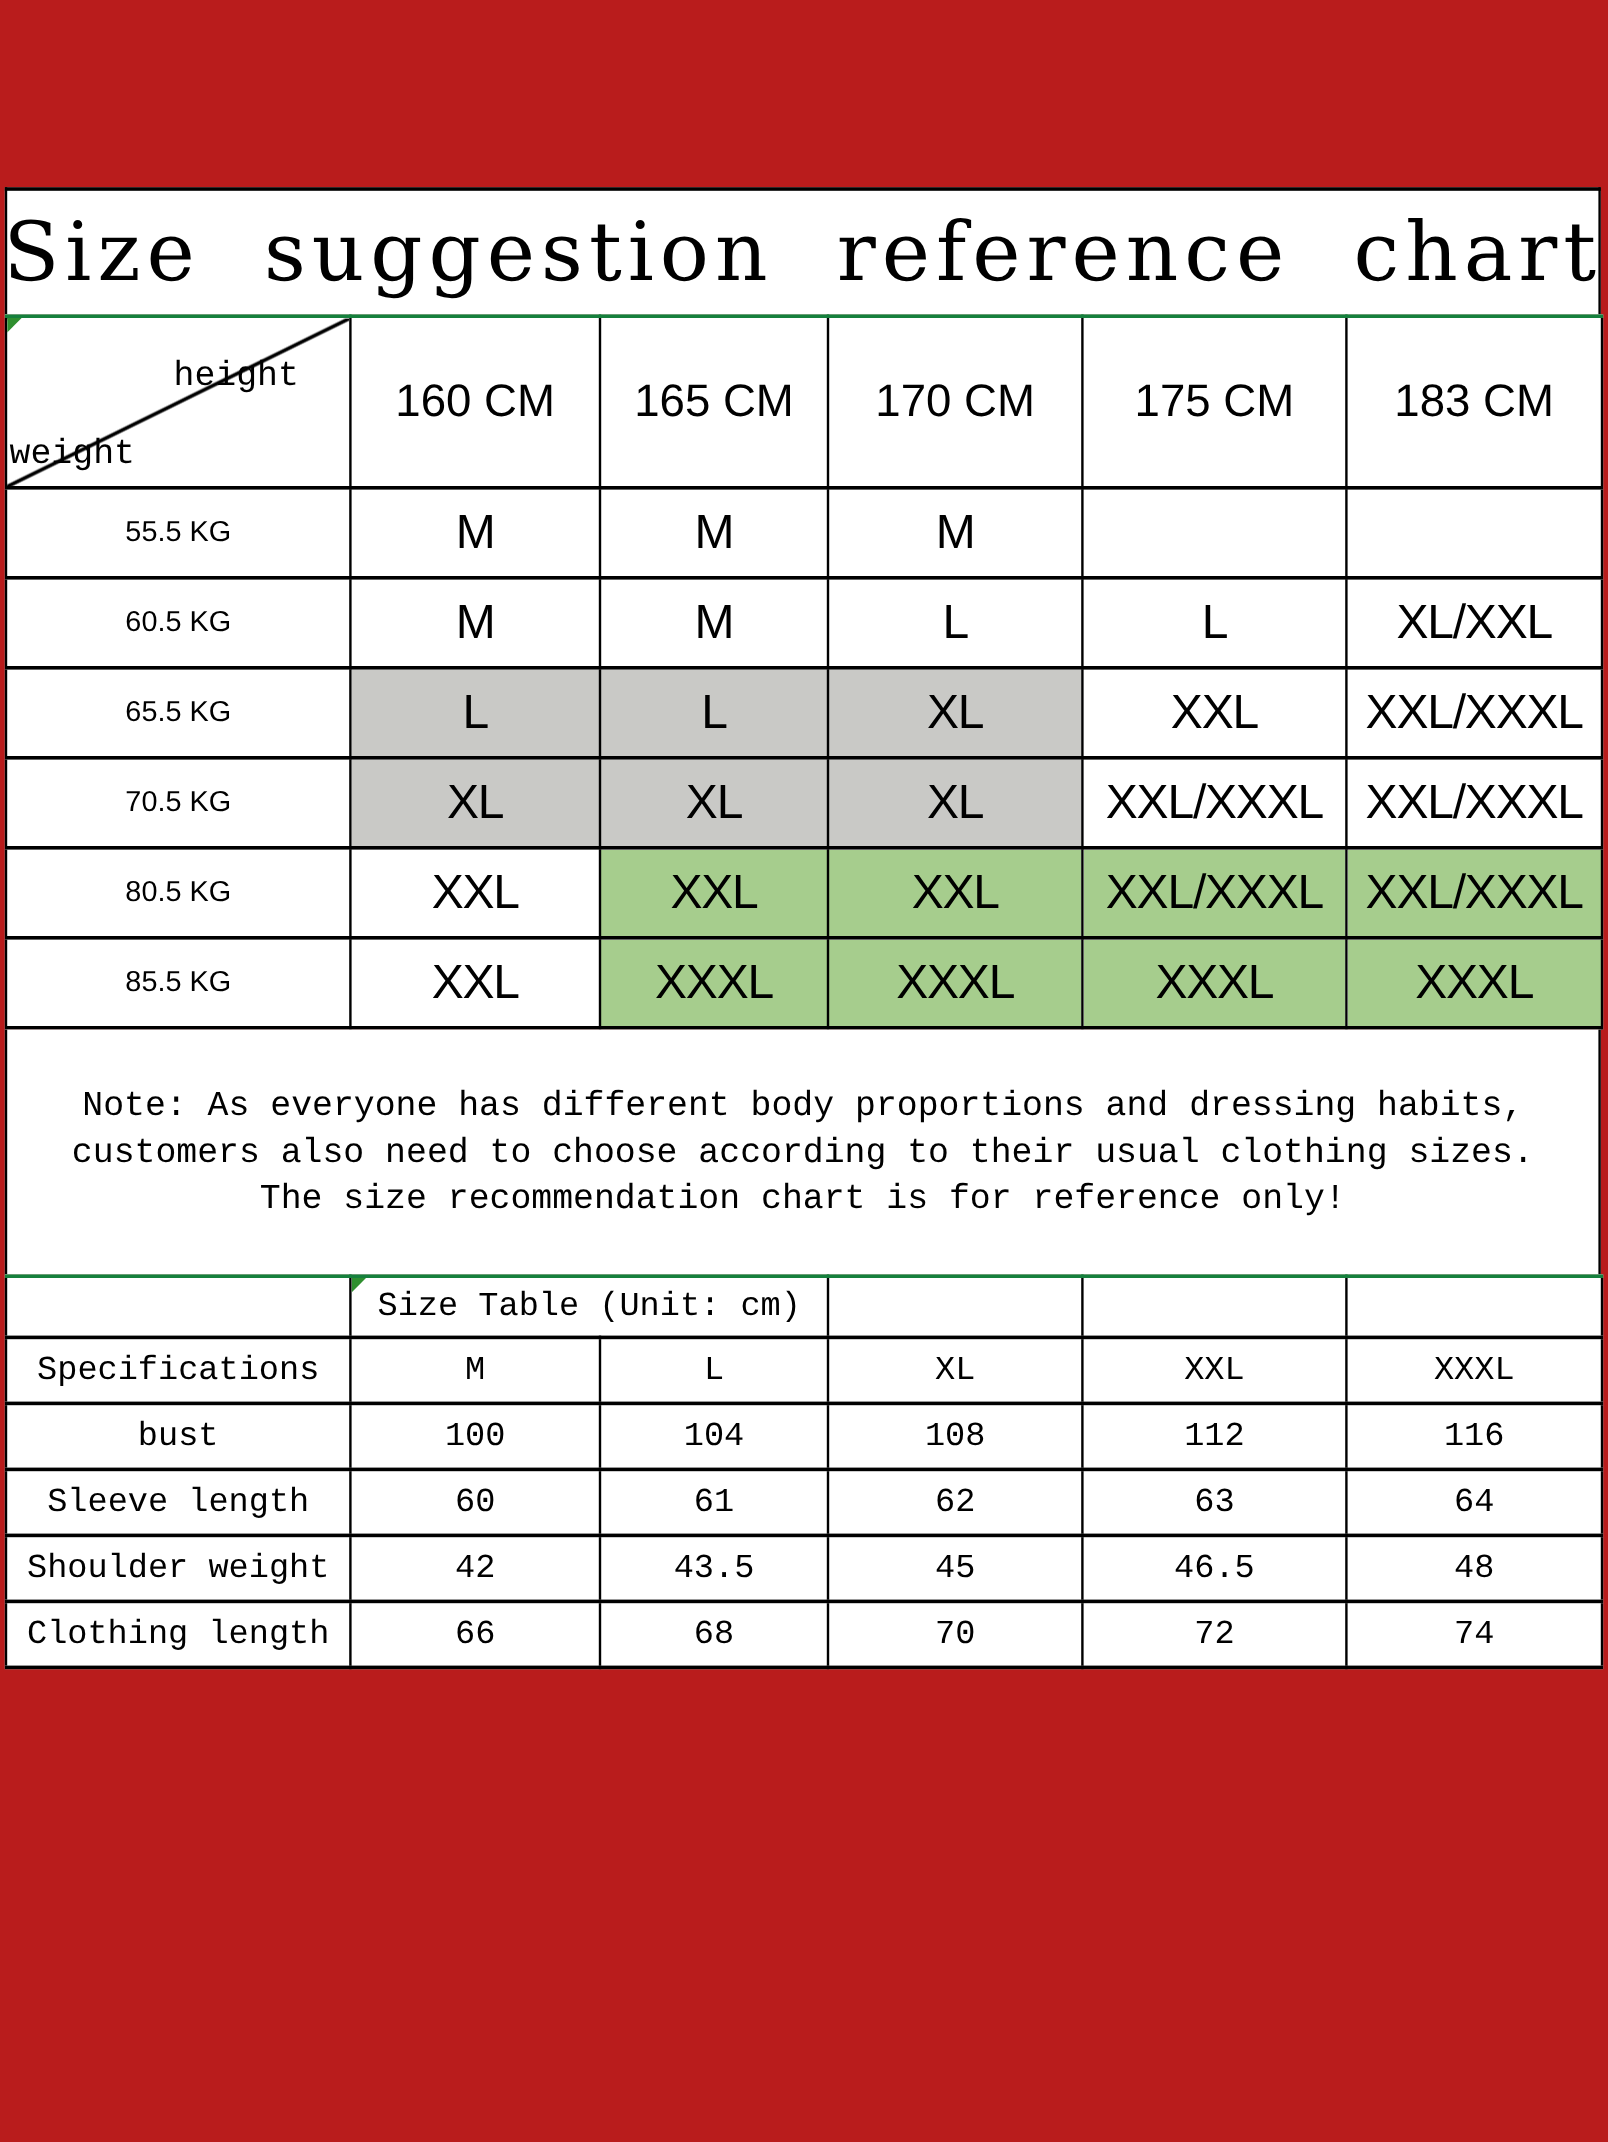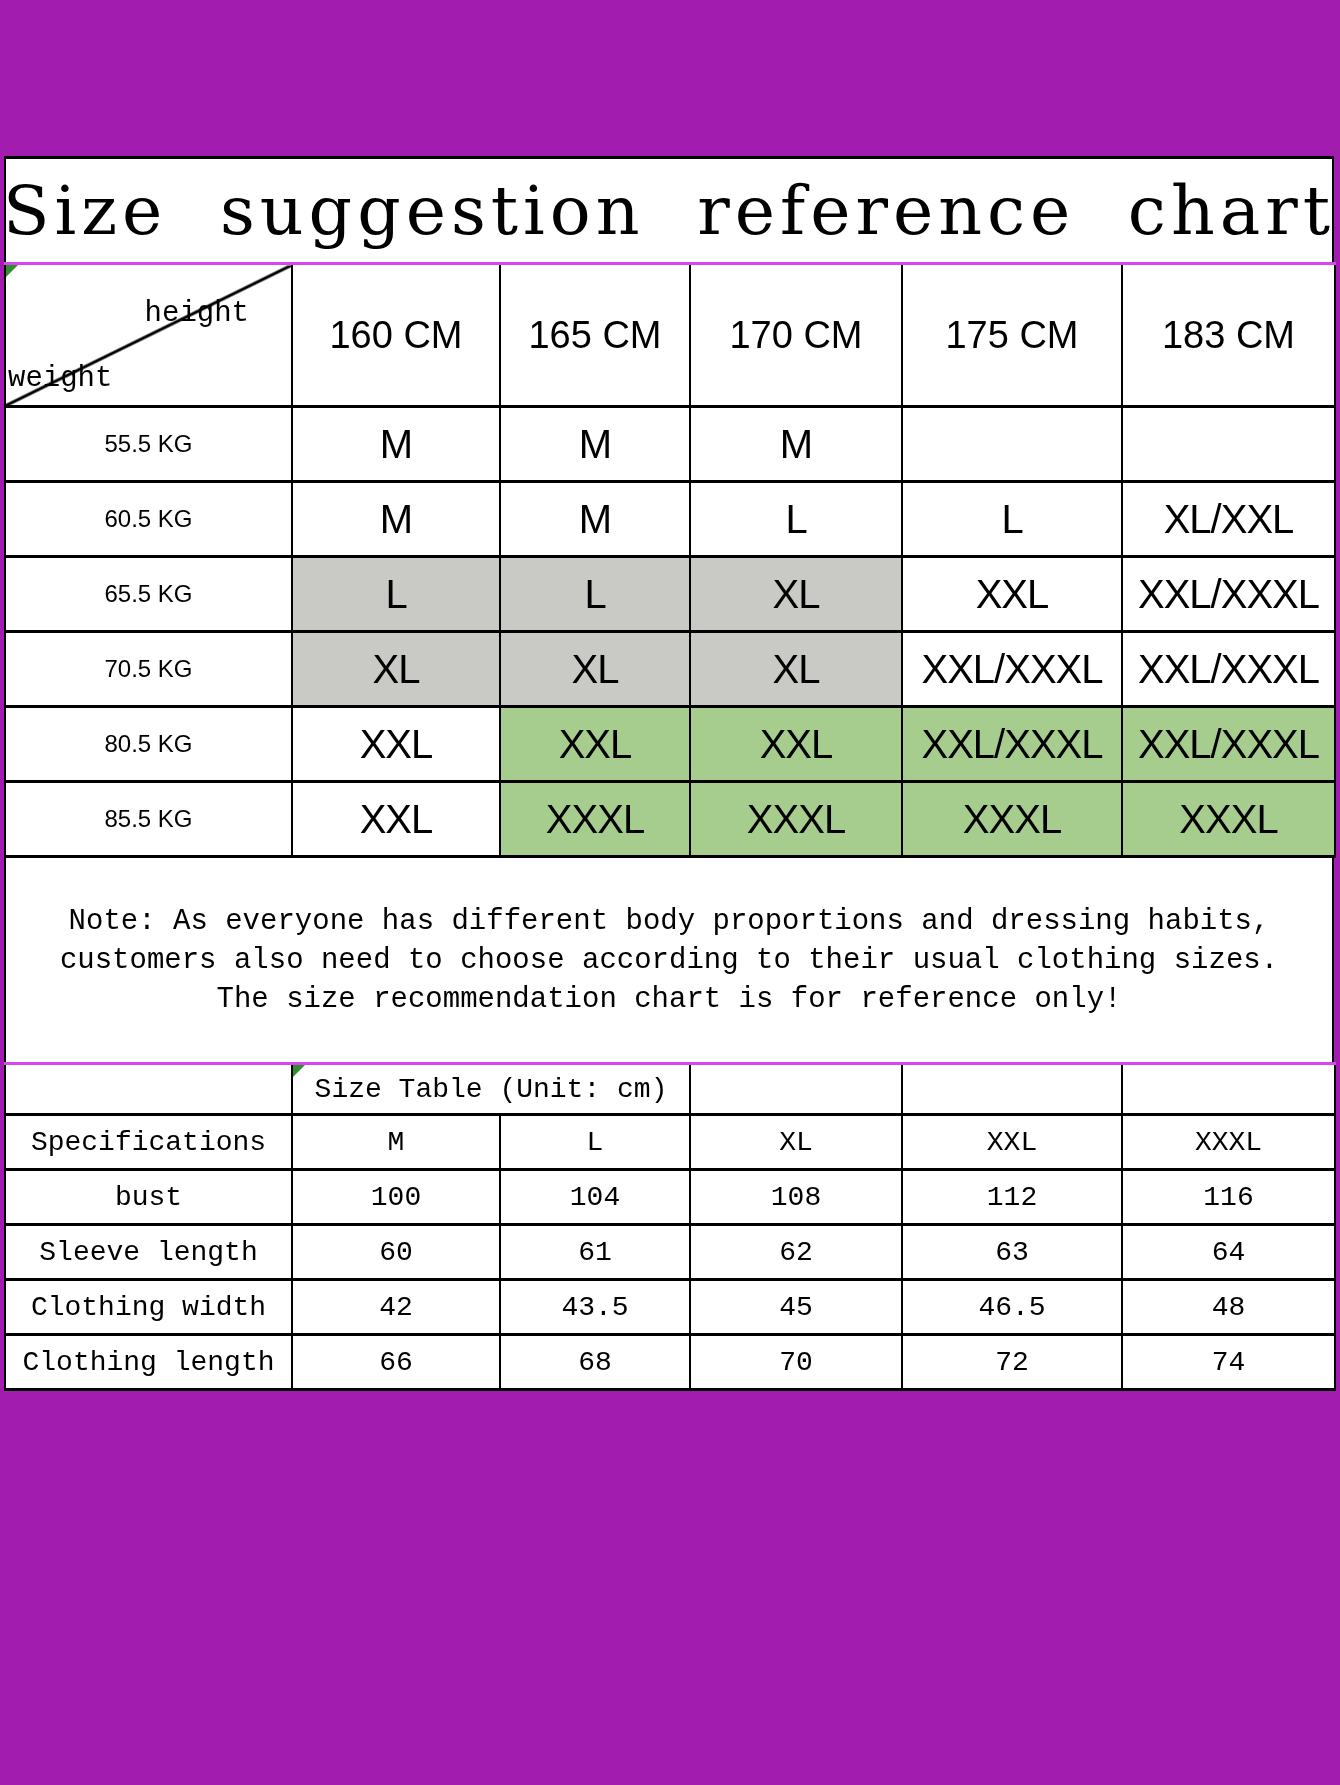--- a/index.html
+++ b/index.html
@@ -1,31 +1,31 @@
 <!DOCTYPE html>
 <html style="--highlight-gray: #c9c9c6; --highlight-green: #a6cd8d; --corner-marker-green: #2f8f2f;"><head>
 <meta charset="utf-8">
 <style>
   html,body { margin:0; padding:0; background:#ffffff; }
   body { width:1340px; height:1785px; font-family:"Liberation Sans", sans-serif; color:#000; }
-  .sheet { position:relative; width:1340px; height:1785px; background:#a21caf; overflow:hidden; }
+  .sheet { position:relative; width:1340px; height:1785px; background:#b91c1c; overflow:hidden; }
 
   .title-box {
     box-sizing:border-box; margin:156px 0 0 4px; width:1330px; height:106px;
     border:2px solid #000; border-top-width:3px; border-bottom-width:0;
     display:flex; align-items:center; justify-content:center; background:#fff;
   }
   .title {
     margin:0; font-family:"DejaVu Serif", serif; font-weight:normal;
     font-size:68px; letter-spacing:5px; word-spacing:26px; white-space:nowrap;
   }
 
   table.grid { margin-left:4px; width:1330px; border-collapse:collapse; table-layout:fixed; background:#fff; }
   table.grid td, table.grid th { border:2px solid #000; padding:0; text-align:center; vertical-align:middle; font-weight:normal; overflow:hidden; }
-  table.grid tr { border-top:3px solid #d946ef; border-bottom:3px solid #000; }
+  table.grid tr { border-top:3px solid #15803d; border-bottom:3px solid #000; }
 
   
   .t1 .header-row { height:143px; }
   .t1 .data-row { height:75px; }
   .hcell { font-weight:bold; font-size:38px; letter-spacing:0; }
   .wcell { font-weight:bold; font-size:24px; }
   .vcell { font-size:40px; letter-spacing:-1px; }
 
   .corner {
     position:relative; background-image:linear-gradient(to bottom right,
@@ -183,21 +183,21 @@
     </tr>
     <tr class="data-row">
       <th>Sleeve length</th>
       <td>60</td>
       <td>61</td>
       <td>62</td>
       <td>63</td>
       <td>64</td>
     </tr>
     <tr class="data-row">
-      <th>Clothing width</th>
+      <th>Shoulder weight</th>
       <td>42</td>
       <td>43.5</td>
       <td>45</td>
       <td>46.5</td>
       <td>48</td>
     </tr>
     <tr class="data-row">
       <th>Clothing length</th>
       <td>66</td>
       <td>68</td>

